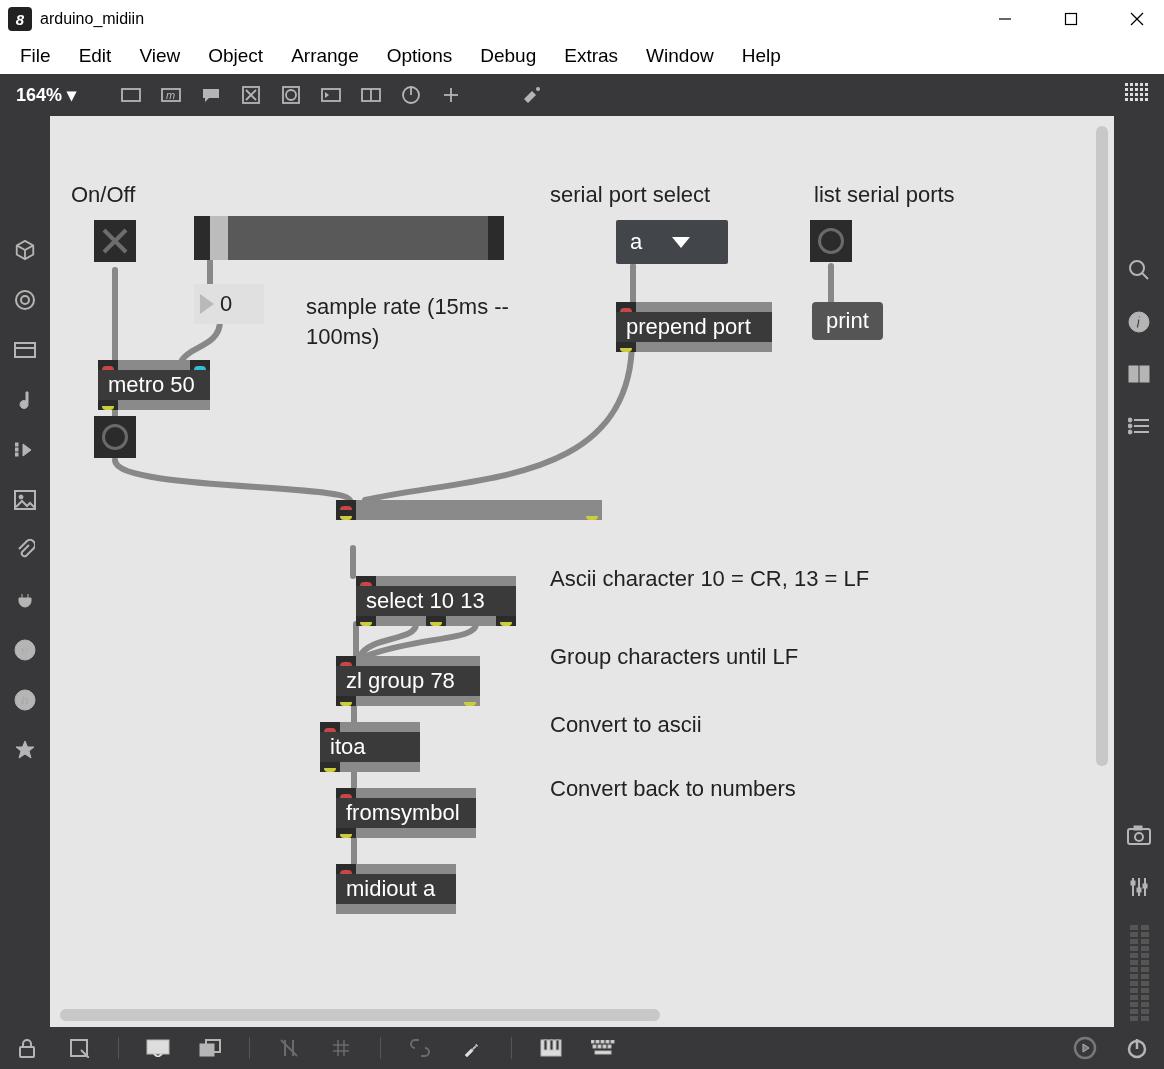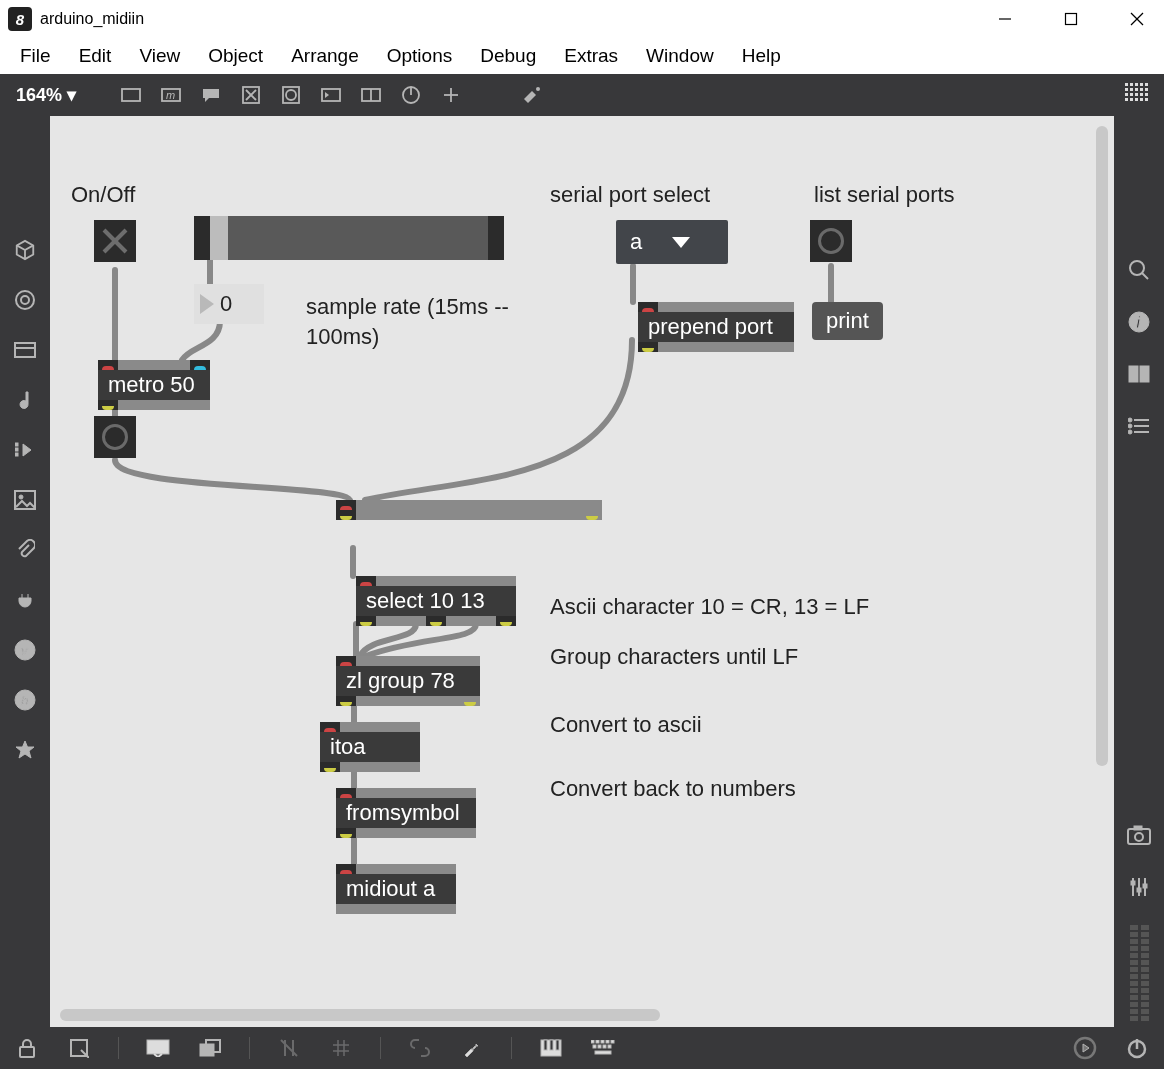--- a/index.html
+++ b/index.html
@@ -487,21 +487,21 @@
         <path d="M304 652 L304 672"></path>
 
         <path d="M304 718 L304 748"></path>
       </svg>
 
       <div class="ccomment" style="left:21px;  top:66px;">On/Off</div>
       <div class="ccomment" style="left:500px; top:66px;">serial port select</div>
       <div class="ccomment" style="left:764px; top:66px;">list serial ports</div>
       <div class="ccomment" style="left:256px; top:178px;">sample rate (15ms --</div>
       <div class="ccomment" style="left:256px; top:208px;">100ms)</div>
-      <div class="ccomment" style="left:500px; top:450px;margin-top:28px;">Ascii character 10 = CR, 13 = LF</div>
+      <div class="ccomment" style="left:500px; top:450px;">Ascii character 10 = CR, 13 = LF</div>
       <div class="ccomment" style="left:500px; top:528px;">Group characters until LF</div>
       <div class="ccomment" style="left:500px; top:596px;">Convert to ascii</div>
       <div class="ccomment" style="left:500px; top:660px;">Convert back to numbers</div>
 
       <div class="toggle" style="left:44px; top:104px;">
         <svg width="28" height="28">
             <line x1="3" y1="3" x2="25" y2="25"></line>
             <line x1="25" y1="3" x2="3" y2="25"></line>
           </svg>
       </div>
@@ -535,21 +535,21 @@
         <div class="body">metro 50</div>
         <div class="striprow sbot" style="width:112px;">
             <div class="outlet"></div>
           </div>
       </div>
 
       <div class="bang" style="left:44px; top:300px;">
           <div class="ring"></div>
         </div>
 
-      <div class="obj" style="left:588px; top:186px;">
+      <div class="obj" style="left:566px; top:186px;">
         <div class="striprow stop" style="width:156px; justify-content:space-between;">
             <div class="inlet hot"></div>
             <div class="inlet cold" style="visibility:hidden"></div>
           </div>
         <div class="body">prepend port</div>
         <div class="striprow sbot" style="width:156px;">
             <div class="outlet"></div>
           </div>
       </div>
 

